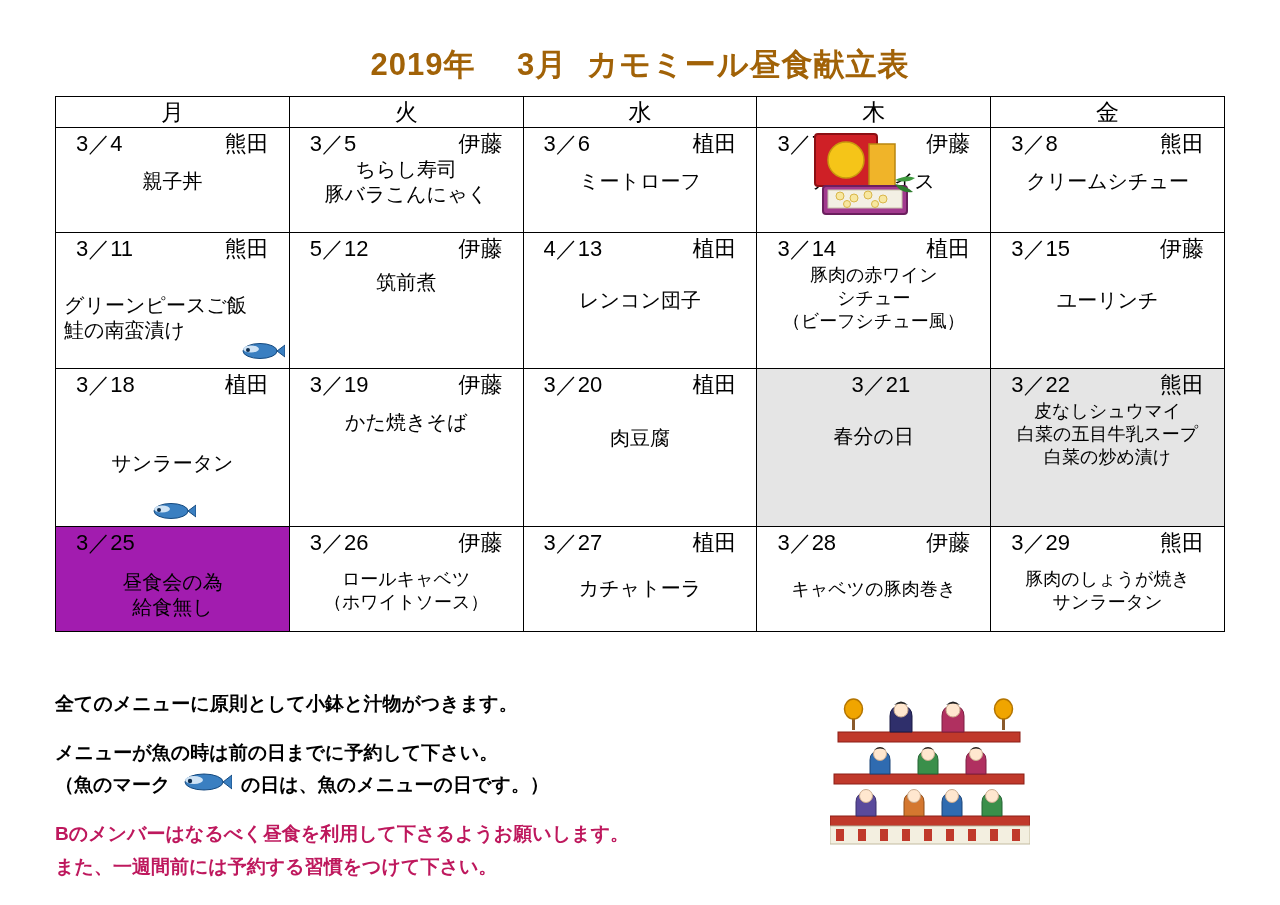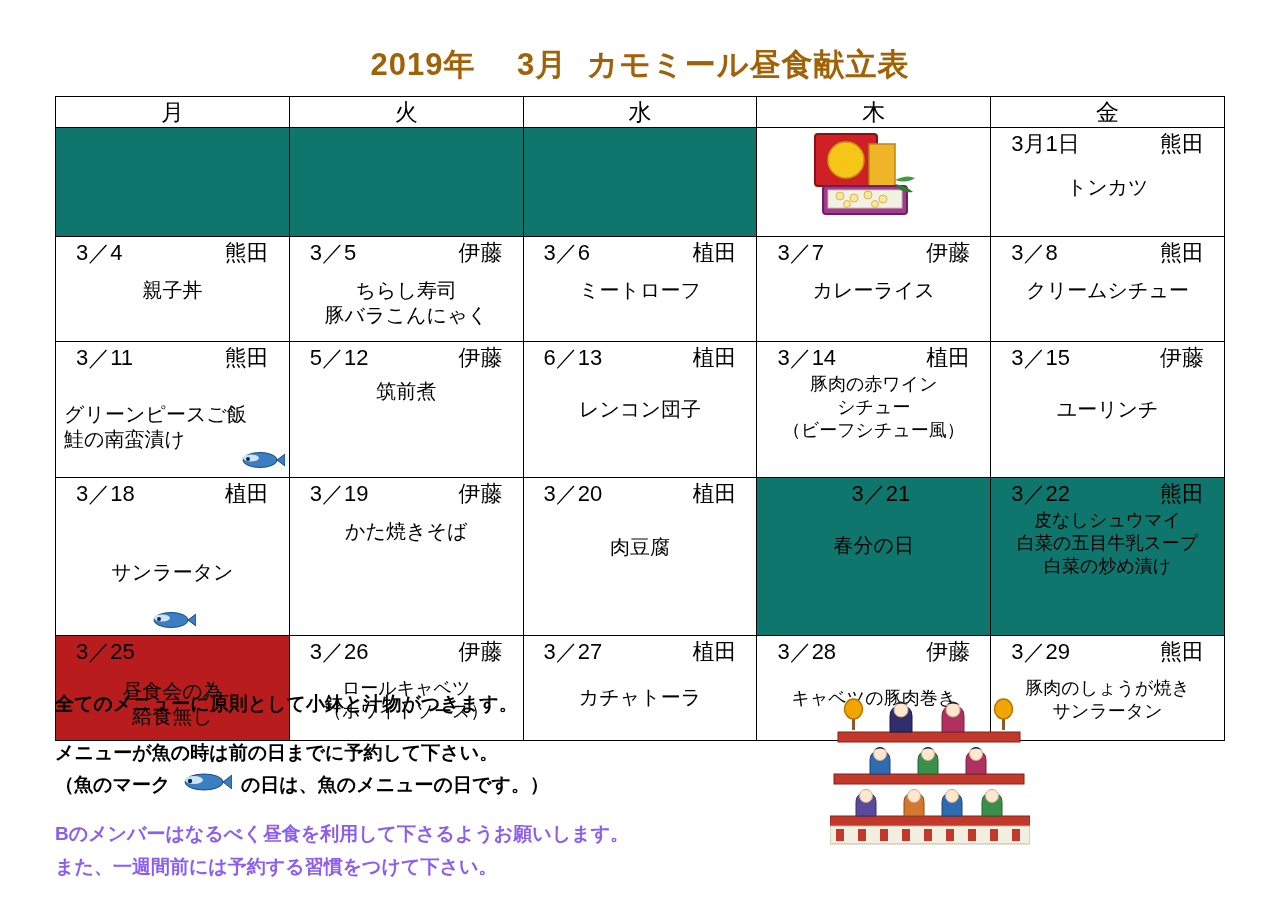--- a/index.html
+++ b/index.html
@@ -67,29 +67,29 @@
     line-height: 26px;
     white-space: nowrap;
   }
   .datebar .date { padding-left: 14px; }
   .datebar .staff { padding-right: 14px; }
   .datebar.center { justify-content: center; }
   .menu {
     text-align: center;
     font-size: 20px;
     line-height: 25px;
-    margin-top: 12px;
+    margin-top: 0;
     white-space: pre-line;
   }
   .menu.small { font-size: 18px; line-height: 23px; }
   .menu.tight { margin-top: 2px; }
   .menu.left { text-align: left; padding-left: 2px; }
 
-  .pink { background: #0f766e; }
-  .yellow { background: #b91c1c; }
+  .pink { background: #e5e5e5; }
+  .yellow { background: #a21caf; }
 
   .fish {
     display: inline-block;
     vertical-align: middle;
     margin-left: 2px;
   }
 
   
   .holiday .datebar { font-size: 22px; }
 
@@ -98,21 +98,21 @@
     position: absolute;
     left: 55px;
     top: 690px;
     width: 790px;
     font-size: 19px;
     font-weight: bold;
     line-height: 1.5;
   }
   .note-line { margin-bottom: 4px; white-space: nowrap; }
   .note-gap { height: 16px; }
-  .note-red { color: #8b5cf6; }
+  .note-red { color: #be185d; }
   .note-inline-fish {
     display: inline-block;
     vertical-align: middle;
     margin: 0 4px;
   }
 
   
   #deco-top {
     position: absolute;
     left: 795px;
@@ -138,43 +138,20 @@
     <tr>
       <th class="dow">月</th>
       <th class="dow">火</th>
       <th class="dow">水</th>
       <th class="dow">木</th>
       <th class="dow">金</th>
     </tr>
   </thead>
   <tbody>
 
-    <tr>
-      <td class="cell row-first pink">
-          <div class="cell-inner"></div>
-        </td>
-      <td class="cell row-first pink">
-          <div class="cell-inner"></div>
-        </td>
-      <td class="cell row-first pink">
-          <div class="cell-inner"></div>
-        </td>
-      <td class="cell row-first">
-        <div class="cell-inner"></div>
-      </td>
-      <td class="cell row-first">
-        <div class="cell-inner">
-          <div class="datebar">
-            <span class="date">3月1日</span>
-            <span class="staff">熊田</span>
-          </div>
-          <div class="menu" style="margin-top:18px;">トンカツ</div>
-        </div>
-      </td>
-    </tr>
 
     <tr>
       <td class="cell">
         <div class="cell-inner">
           <div class="datebar">
             <span class="date">3／4</span>
             <span class="staff">熊田</span>
           </div>
           <div class="menu" style="margin-top:12px;">親子丼</div>
         </div>
@@ -244,21 +221,21 @@
           <div class="datebar">
             <span class="date">5／12</span>
             <span class="staff">伊藤</span>
           </div>
           <div class="menu" style="margin-top:8px;">筑前煮</div>
         </div>
       </td>
       <td class="cell">
         <div class="cell-inner">
           <div class="datebar">
-            <span class="date">6／13</span>
+            <span class="date">4／13</span>
             <span class="staff">植田</span>
           </div>
           <div class="menu" style="margin-top:26px;">レンコン団子</div>
         </div>
       </td>
       <td class="cell">
         <div class="cell-inner">
           <div class="datebar">
             <span class="date">3／14</span>
             <span class="staff">植田</span>

